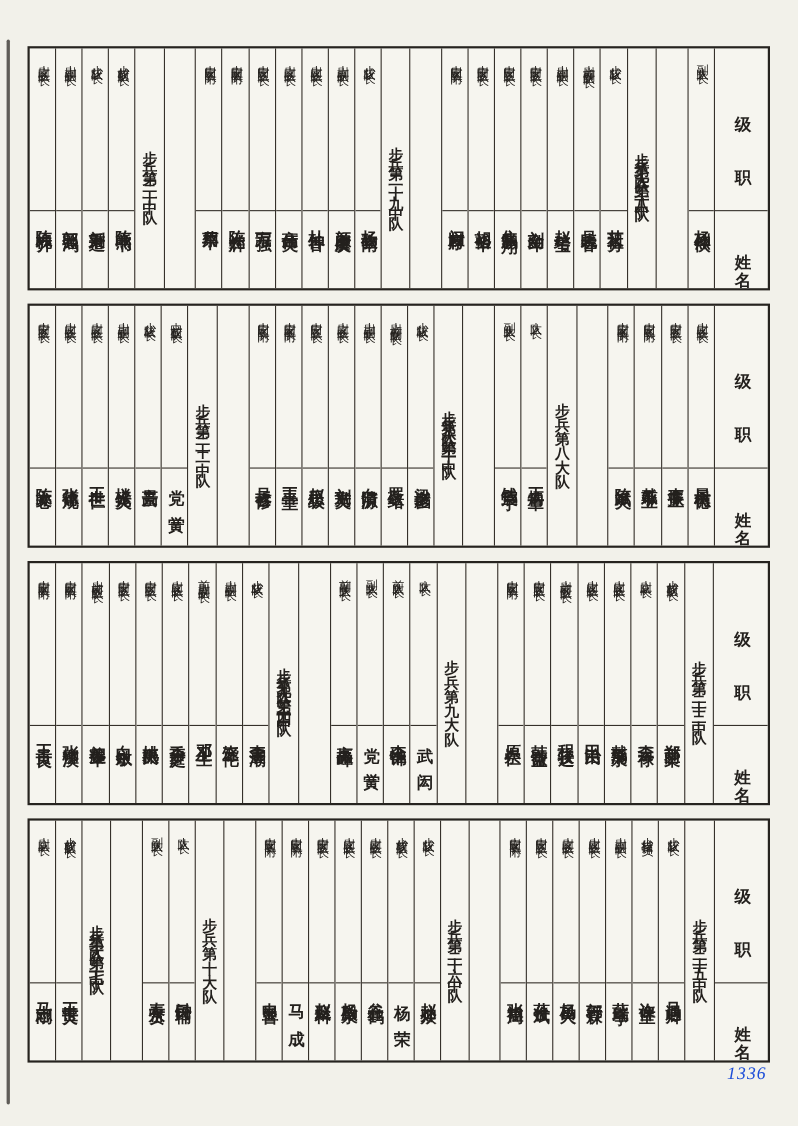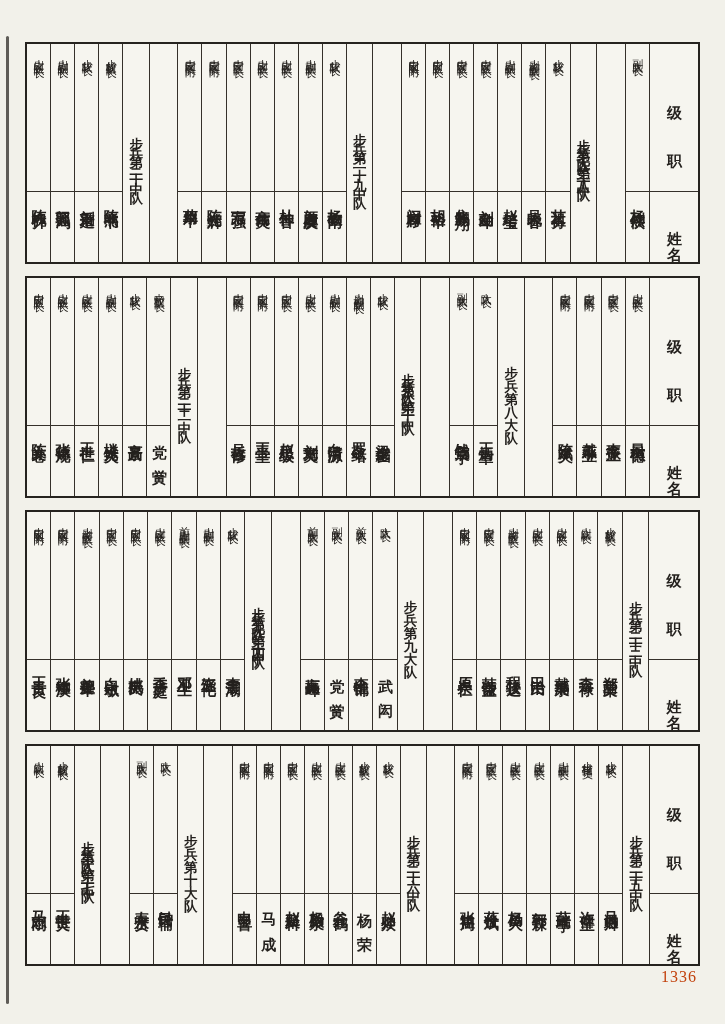--- a/index.html
+++ b/index.html
@@ -27,21 +27,21 @@
   .cell.rank{flex:1 1 auto;border-bottom:1px solid #35302a;}
   .cell.name{flex:0 0 70px;height:70px;}
   .vtext{writing-mode:vertical-rl;text-orientation:upright;line-height:1;white-space:nowrap;}
   .rank-text{font-size:11px;letter-spacing:2px;padding-top:6px;}
   .name-text{font-size:15px;font-weight:bold;letter-spacing:2.5px;padding-top:5px;}
   .name-text.name2{letter-spacing:24px;padding-top:7px;}
   .label-text{font-size:13.5px;font-weight:bold;}
   .hdrcell{align-items:center;}
   .hdr-rank-text{font-size:15px;font-weight:bold;letter-spacing:50px;margin-bottom:-50px;}
   .hdr-name-text{font-size:15px;font-weight:bold;letter-spacing:16px;margin-bottom:-16px;}
-  .pageno{position:absolute;top:968px;right:28px;font-size:16px;letter-spacing:1px;color:#c2410c;}
+  .pageno{position:absolute;top:968px;right:28px;font-size:16px;letter-spacing:1px;color:#1d4ed8;font-style:italic;}
   .spine{position:absolute;left:6px;top:36px;width:2.5px;height:968px;background:#3a3732;opacity:.8;border-radius:2px;}
 </style>
 </head>
 <body>
 
 <div>
   <div class="spine"></div>
   <div class="bands">
       <div class="band">
         <div class="col person">

